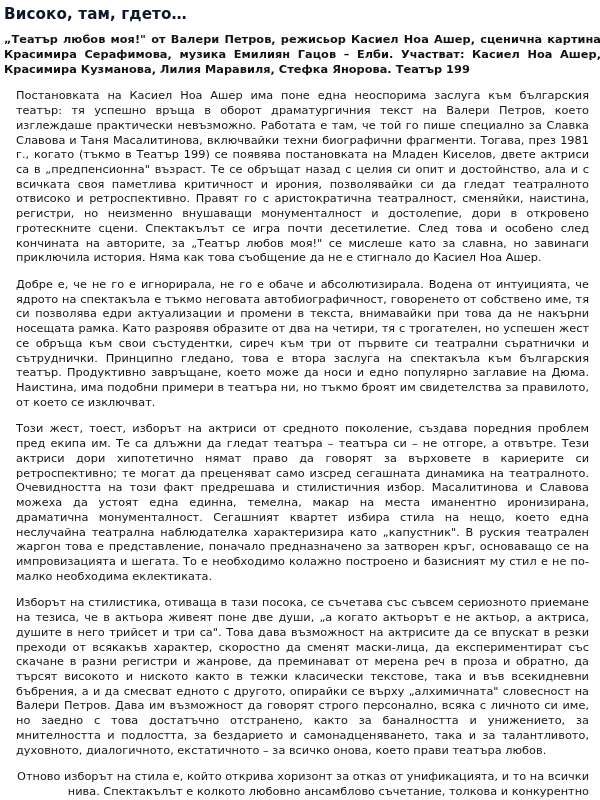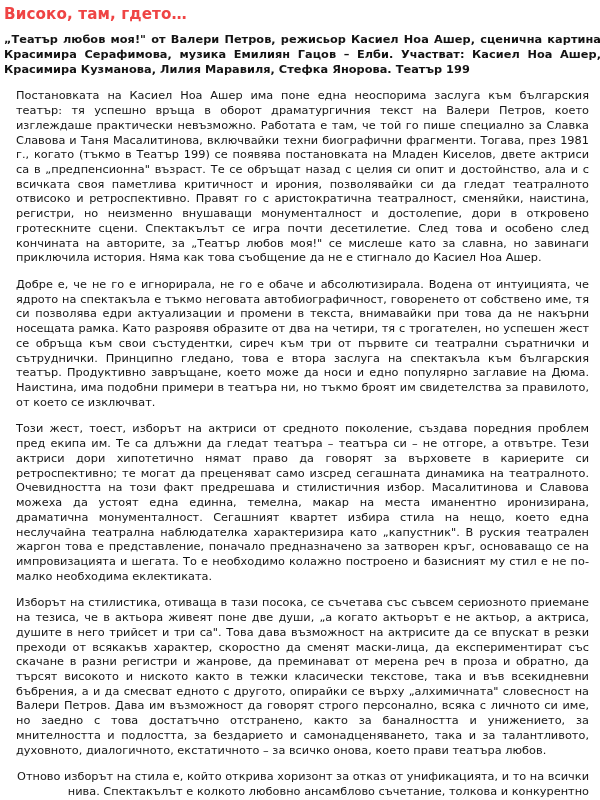--- a/index.html
+++ b/index.html
@@ -18,21 +18,21 @@
   }
   #article {
     box-sizing: border-box;
     width: 600px;
     height: 800px;
     padding: 4px 0 0 4px;
   }
   .page-title {
     font-size: 15.2px;
     font-weight: bold;
-    color: #ef4444;
+    color: #0f172a;
     line-height: 20px;
     letter-spacing: 0.1px;
     margin: 0 0 9px 0;
     white-space: nowrap;
   }
   .lede {
     font-size: 11.3px;
     font-weight: bold;
     line-height: 14.8px;
     text-align: justify;

